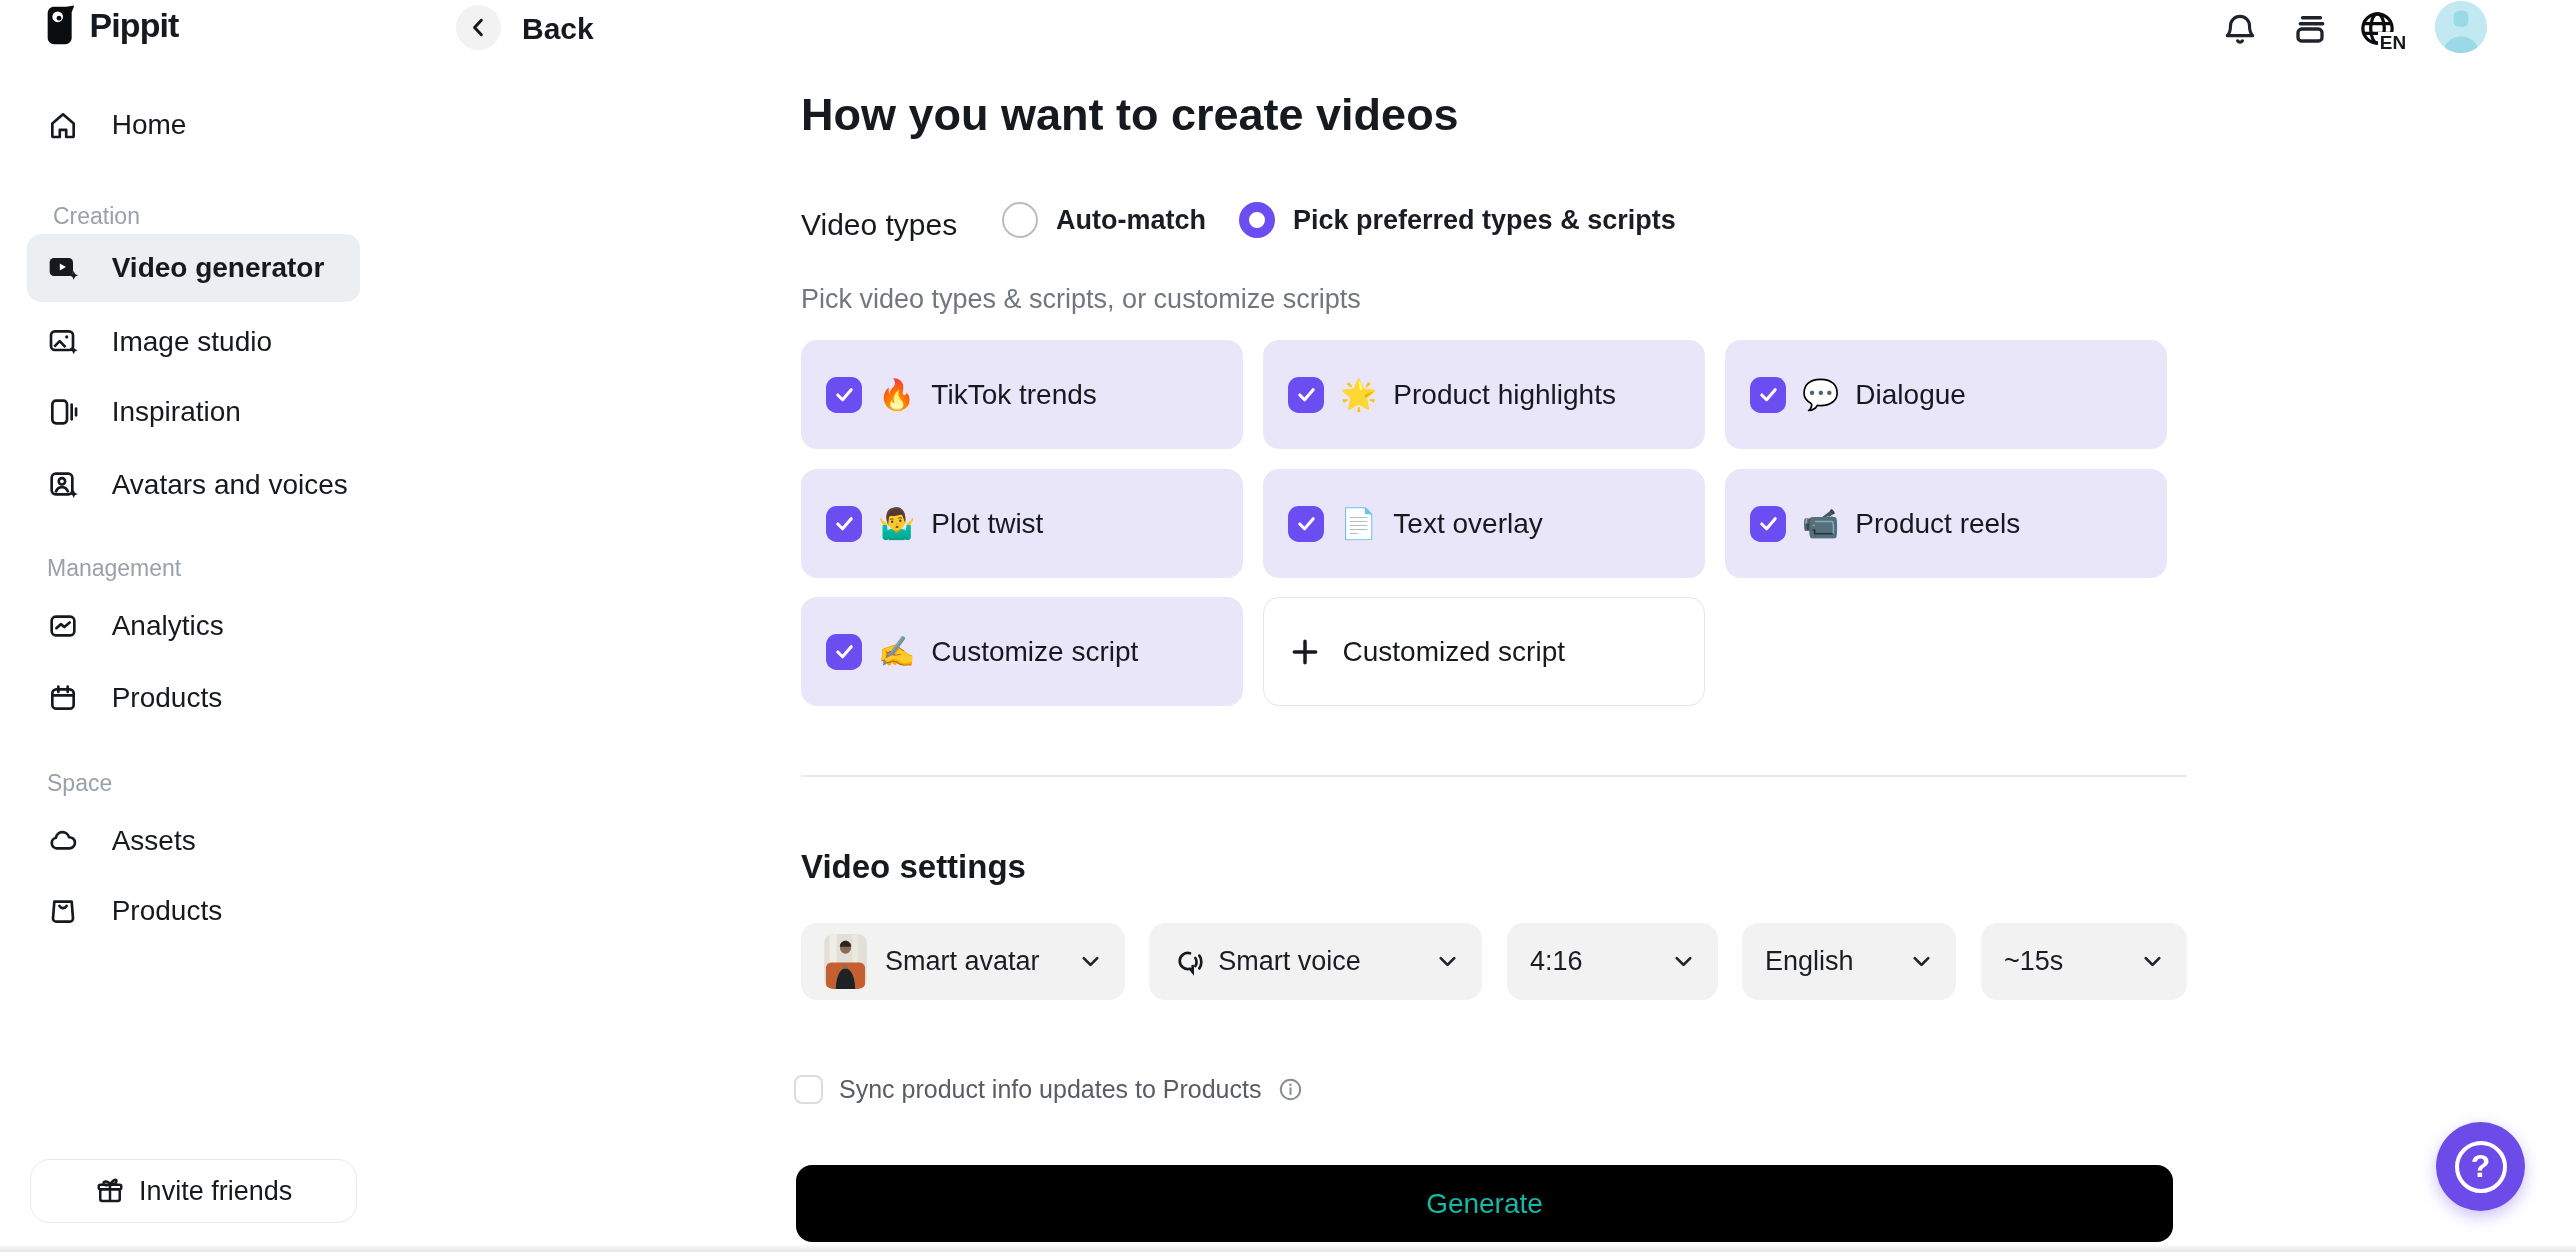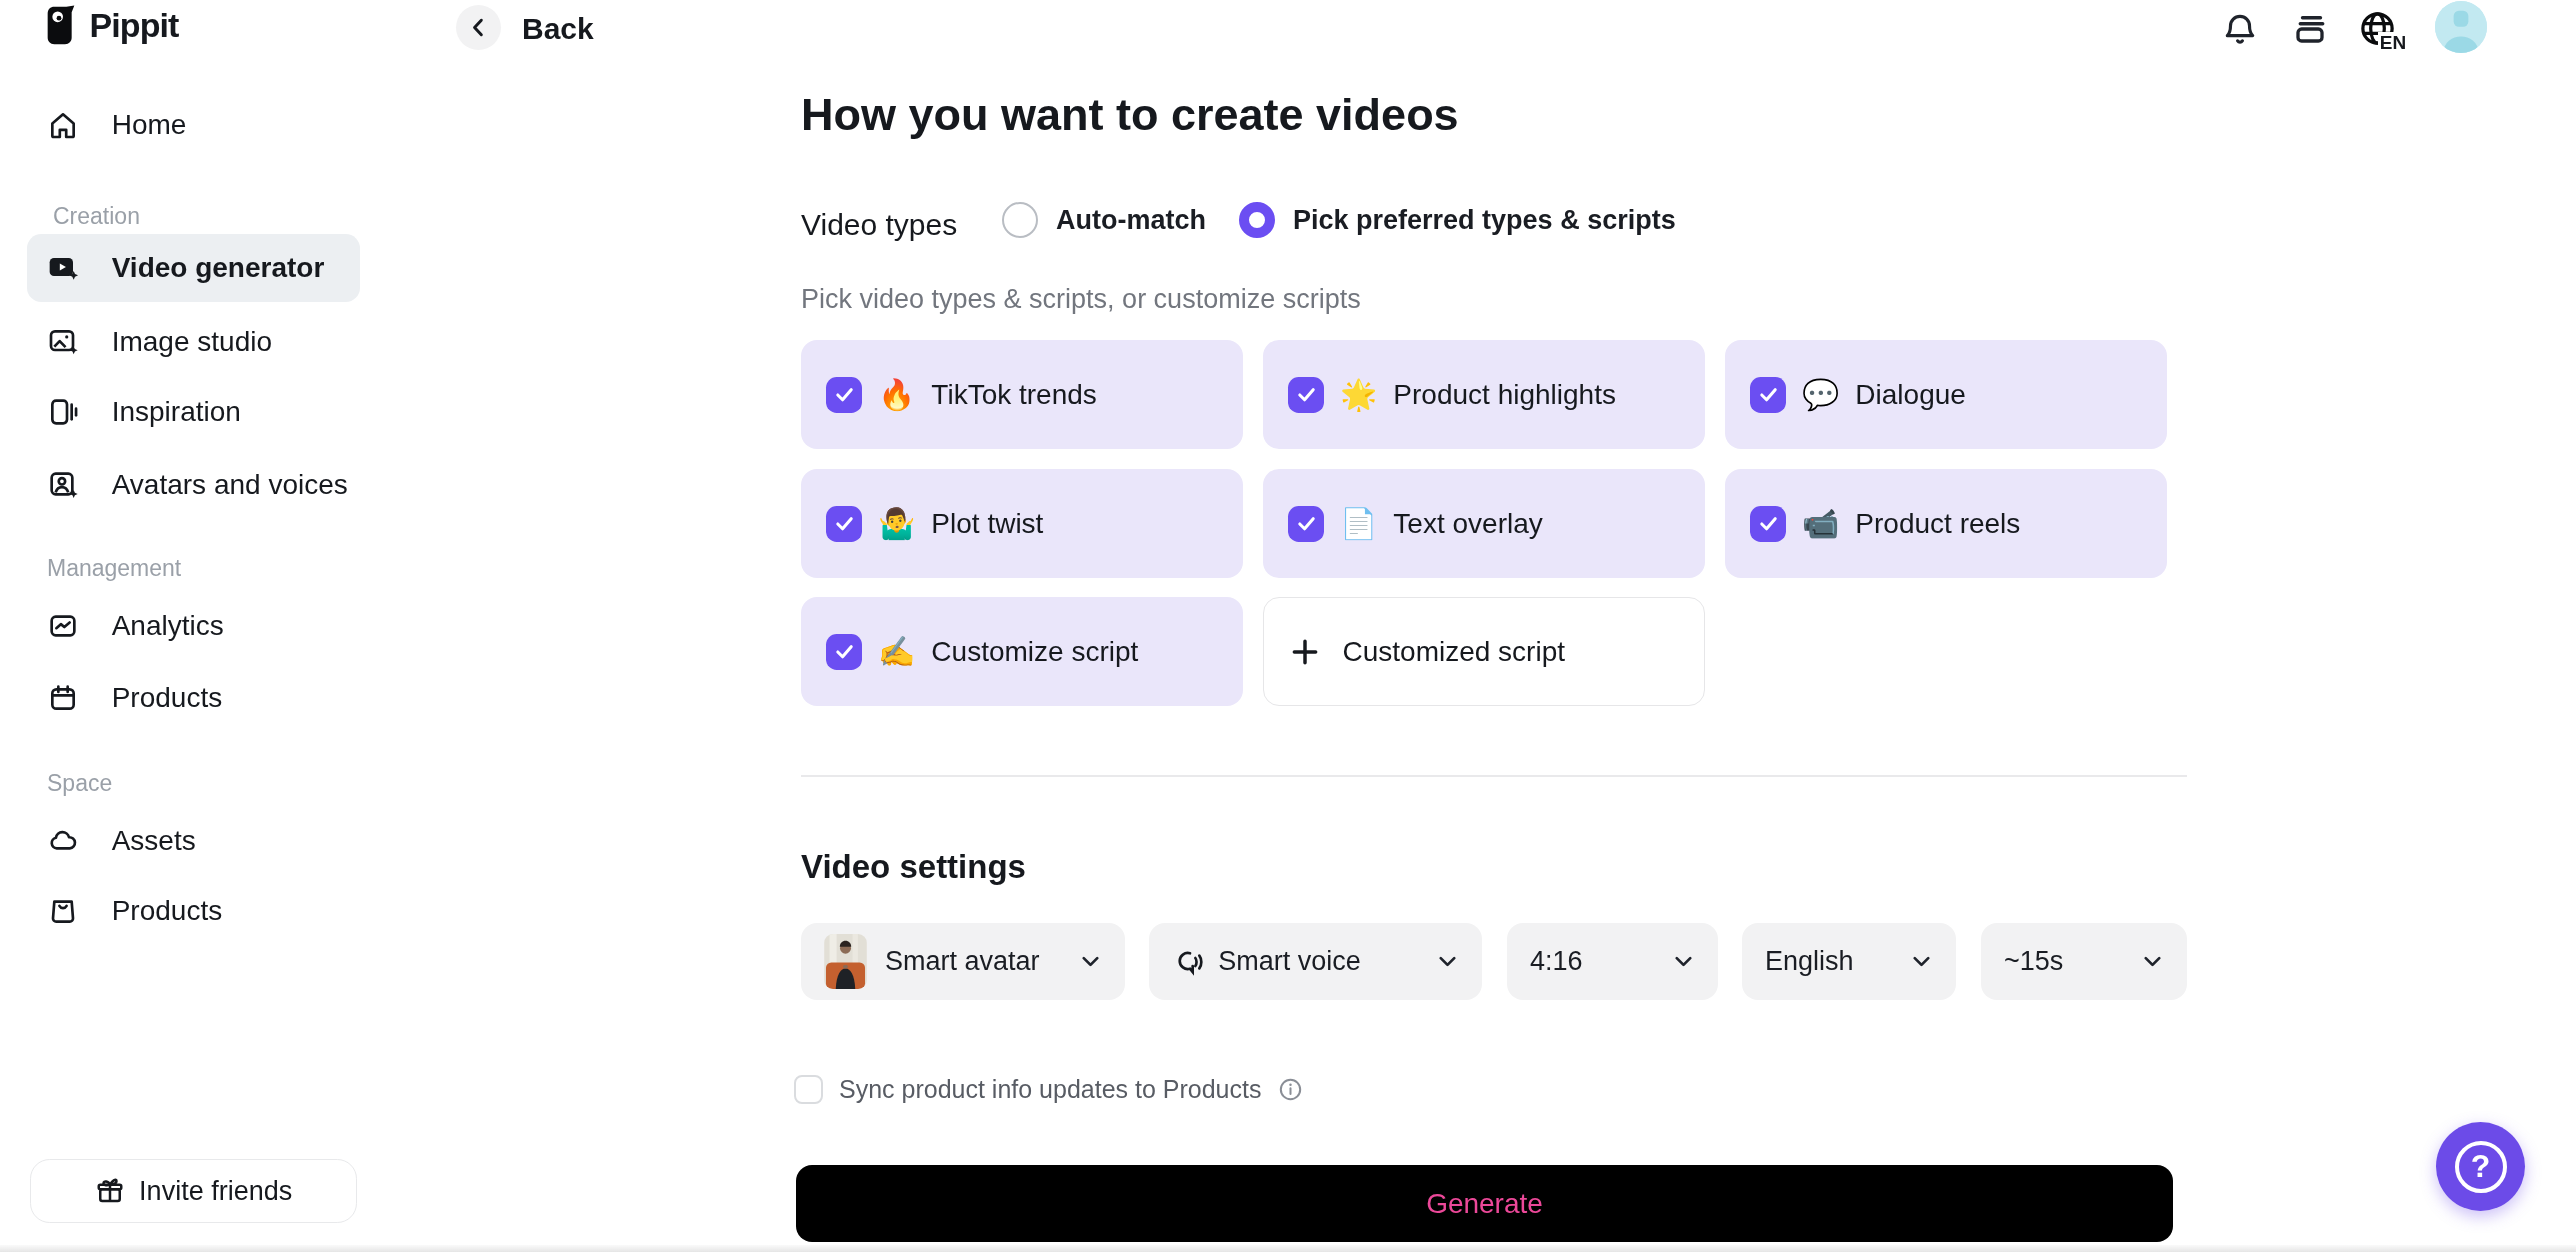--- a/index.html
+++ b/index.html
@@ -69,21 +69,21 @@
   }
   .pill-label{font-size:27px;font-weight:500;color:#1A1D23;flex:1;text-align:left;}
   .pill .chev{flex:none;margin-left:10.7px;}
   .thumb{width:43px;height:55px;border-radius:9px;overflow:hidden;flex:none;margin-right:18px;}
 
   .sync-row{left:794px;top:1075px;display:flex;align-items:center;gap:16px;cursor:pointer;}
   .sync-box{width:29px;height:29px;border:2.7px solid #DADCDF;border-radius:8px;background:#fff;box-sizing:border-box;}
   .sync-text{font-size:25px;color:#585C64;}
   .generate-btn{
     left:796px;top:1165px;width:1377px;height:77px;border-radius:16px;background:#000;
-    display:flex;align-items:center;justify-content:center;color:#ec4899;
+    display:flex;align-items:center;justify-content:center;color:#14b8a6;
     font-size:28px;font-weight:500;cursor:pointer;
   }
   .bottom-strip{left:0;top:1245px;width:2576px;height:7.2px;
     background:linear-gradient(to bottom,rgba(0,0,0,0.02),rgba(0,0,0,0.10));}
   .help-btn{
     left:2436px;top:1122px;width:89px;height:89px;border-radius:50%;background:#6C4BE8;
     display:flex;align-items:center;justify-content:center;cursor:pointer;
     box-shadow:0 5.4px 16px rgba(108,75,232,0.35);
   }
   .help-glyph{

